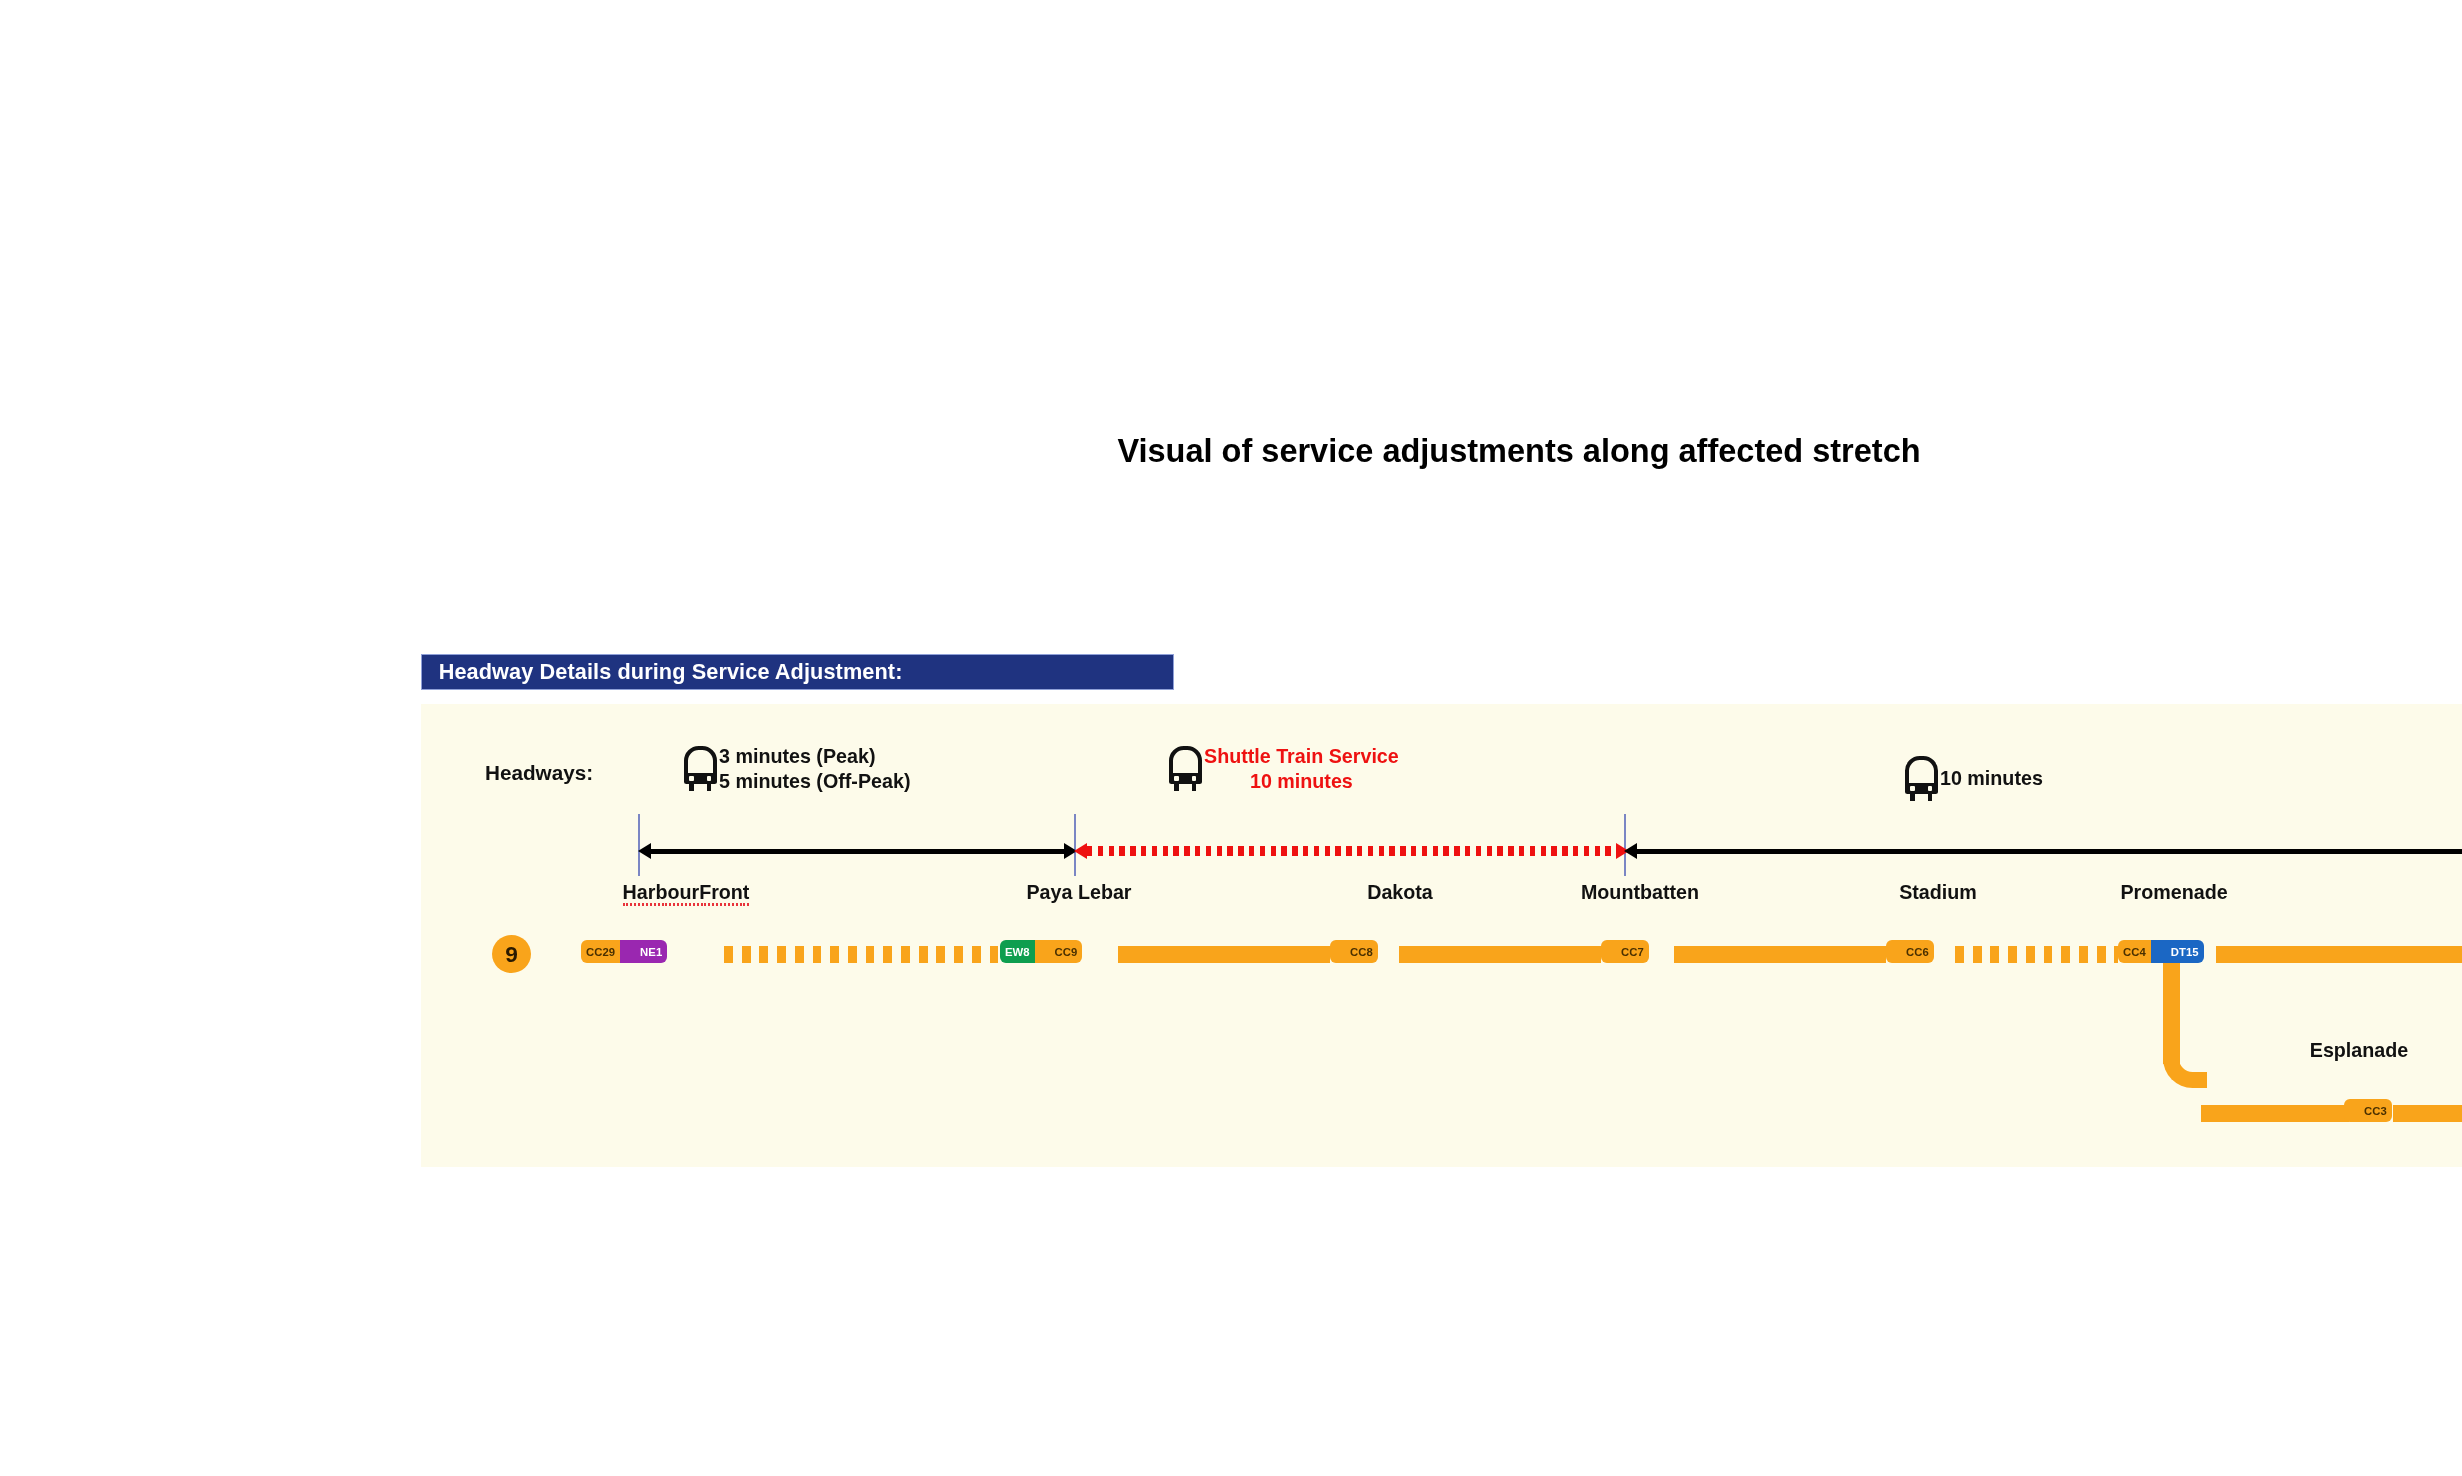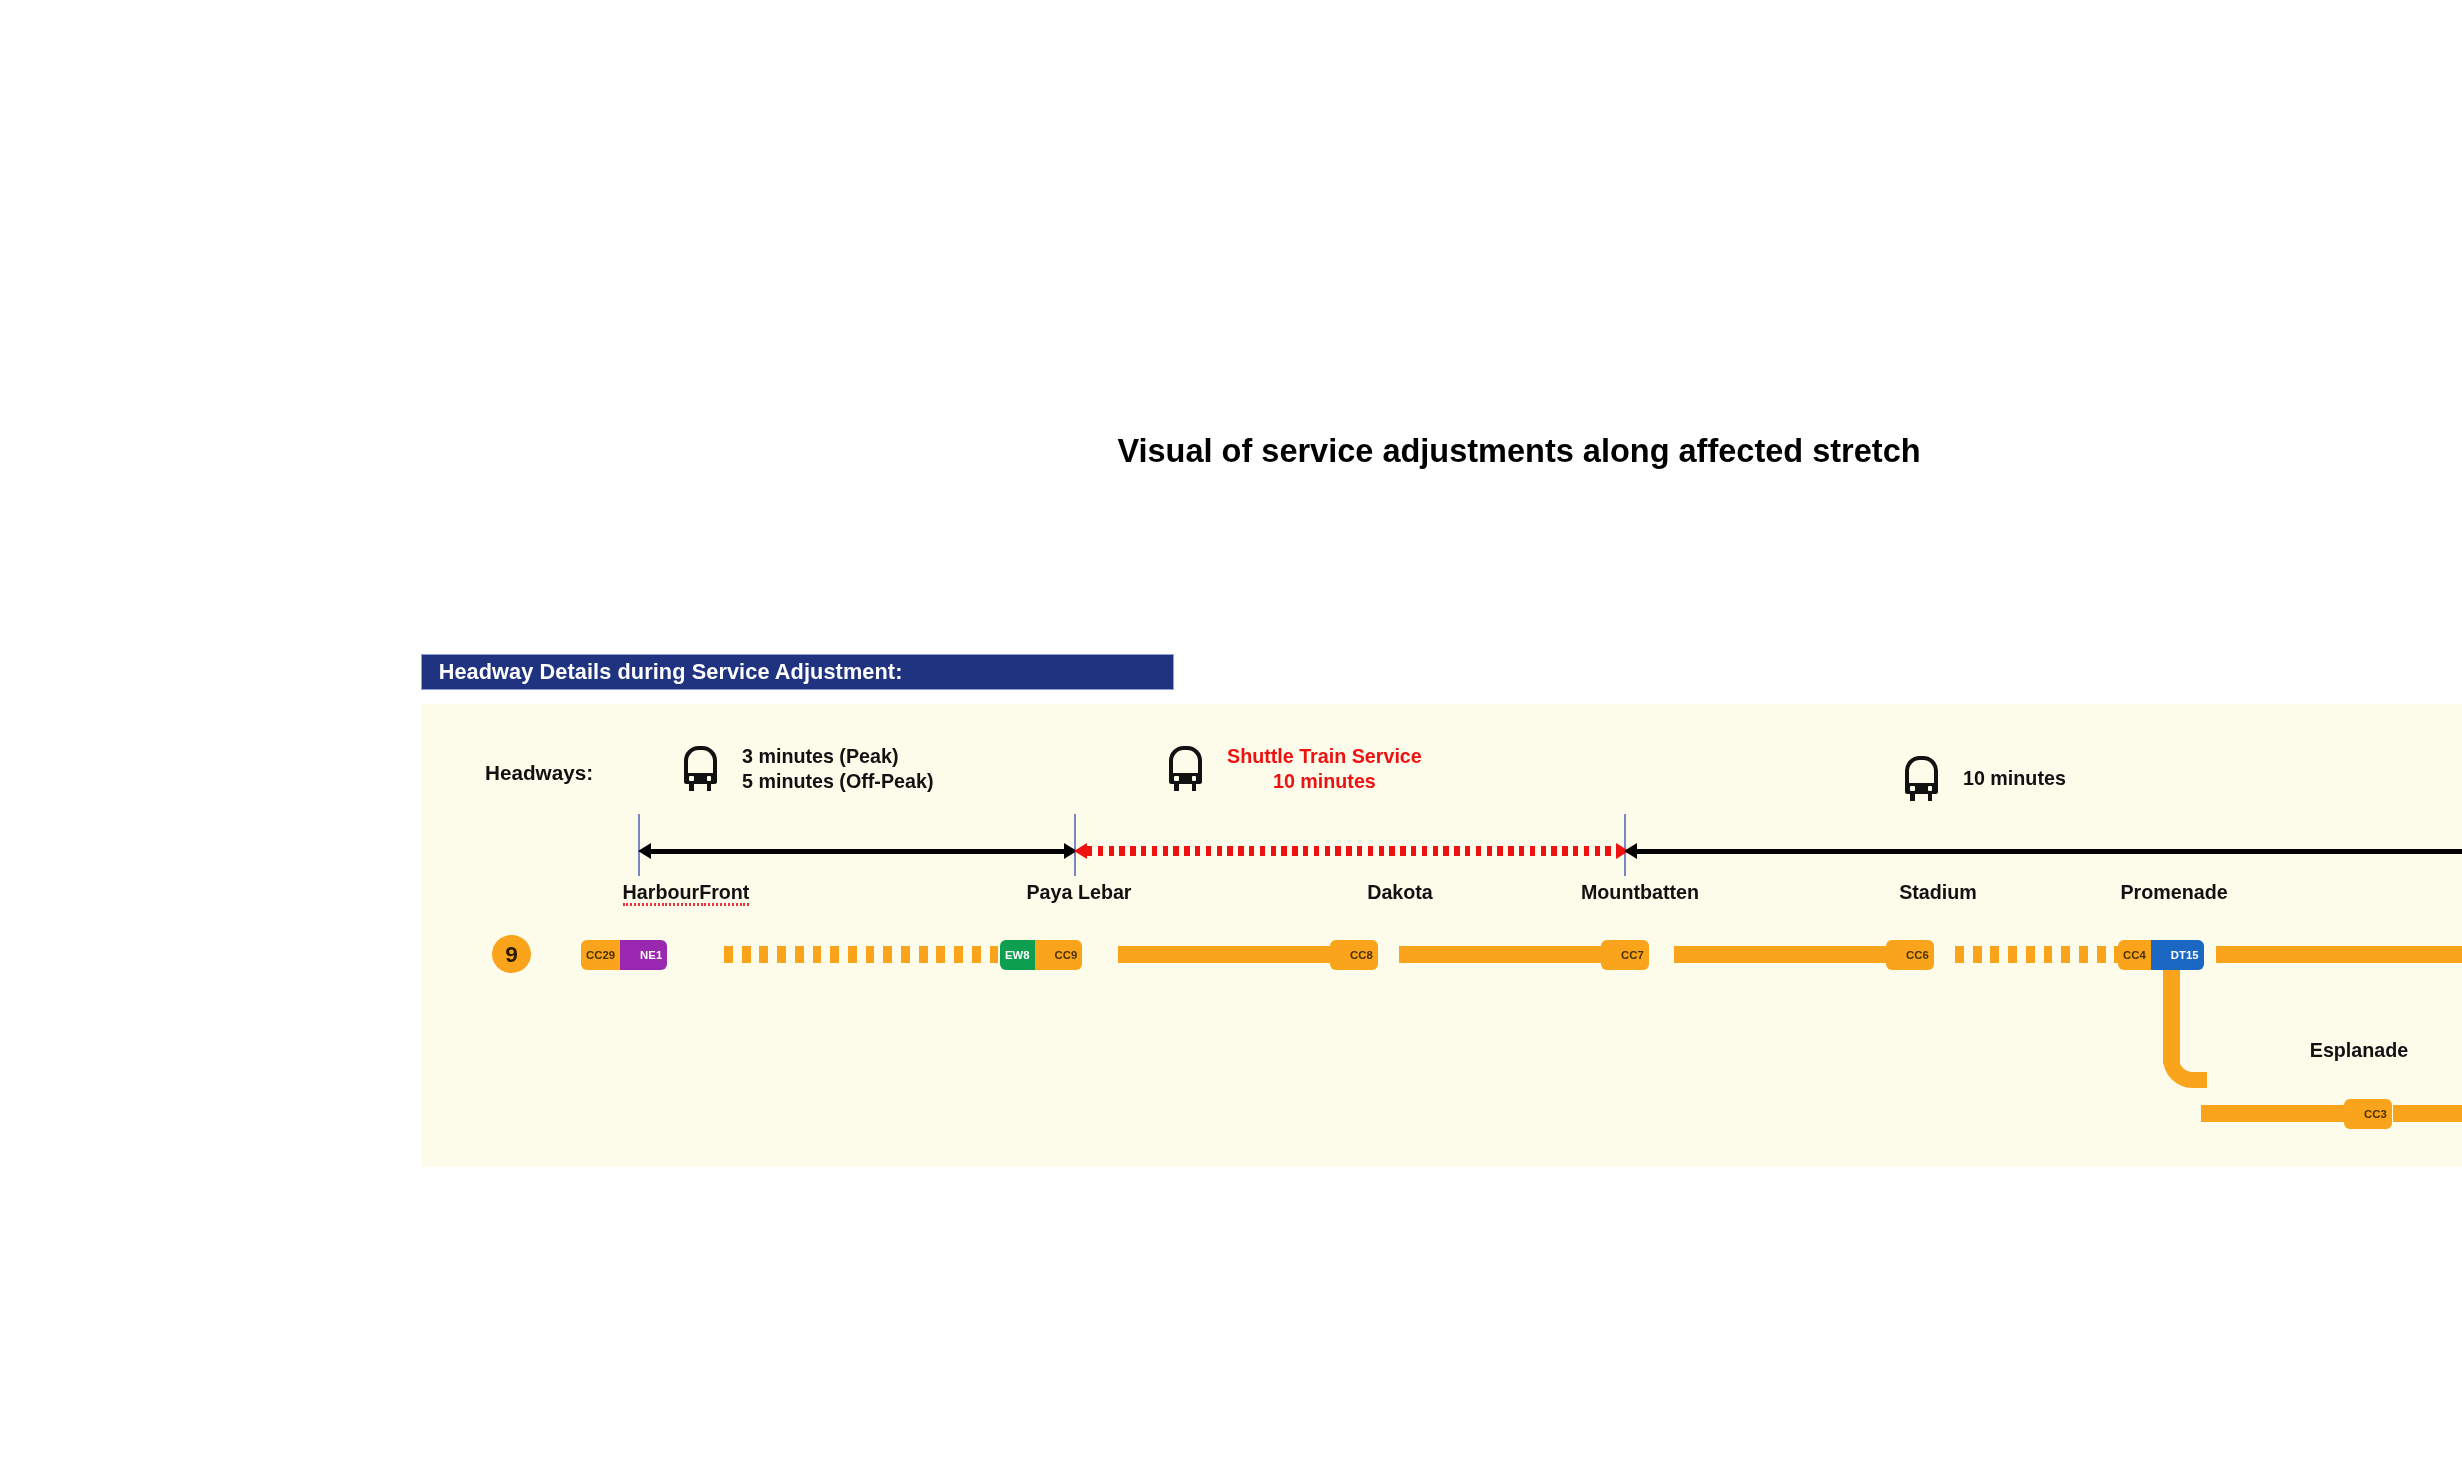--- a/index.html
+++ b/index.html
@@ -35,21 +35,21 @@
     color:#ffffff;font-size:21.7px;font-weight:bold;
     padding-left:16.7px;letter-spacing:0.1px;
     white-space:nowrap;
   }
 
   
   .headways-label{
     position:absolute;left:485px;top:761px;
     font-size:20.7px;font-weight:bold;color:#111;
   }
-  .hw-group{position:absolute;display:flex;align-items:center;gap:24px;}
+  .hw-group{position:absolute;display:flex;align-items:center;gap:1px;}
   .hw-text{font-size:19.7px;font-weight:bold;color:#111;line-height:1.25;white-space:nowrap;}
   .hw-text.red{color:#EE1111;text-align:center;}
 
   
   .train-ico{
     position:relative;width:36px;height:45px;flex:0 0 auto;
   }
   .train-ico .body{
     position:absolute;left:2px;top:0;width:32.5px;height:34px;
     border:4.4px solid #111;
@@ -102,21 +102,21 @@
     position:absolute;width:16.7px;background:#F9A41B;
   }
   .branch-corner{
     position:absolute;width:44px;height:44px;
     border-left:16.7px solid #F9A41B;border-bottom:16.7px solid #F9A41B;
     border-bottom-left-radius:29.5px;box-sizing:border-box;
   }
 
   .station{position:absolute;display:flex;align-items:center;}
   .code{
-    height:30px;min-width:30.5px;
+    height:23px;min-width:30.5px;
     display:flex;align-items:center;justify-content:center;
     font-size:11.3px;font-weight:bold;
     padding:0 4.9px;box-sizing:border-box;
     white-space:nowrap;letter-spacing:0.1px;
   }
   .code:first-child{border-radius:5.9px 0 0 5.9px;}
   .code:last-child{border-radius:0 5.9px 5.9px 0;padding-left:20px;}
   .code.only{border-radius:5.9px;}
   .c-cc{background:#F9A41B;color:#4A3000;}
   .c-ne{background:#9A27B0;color:#fff;}

